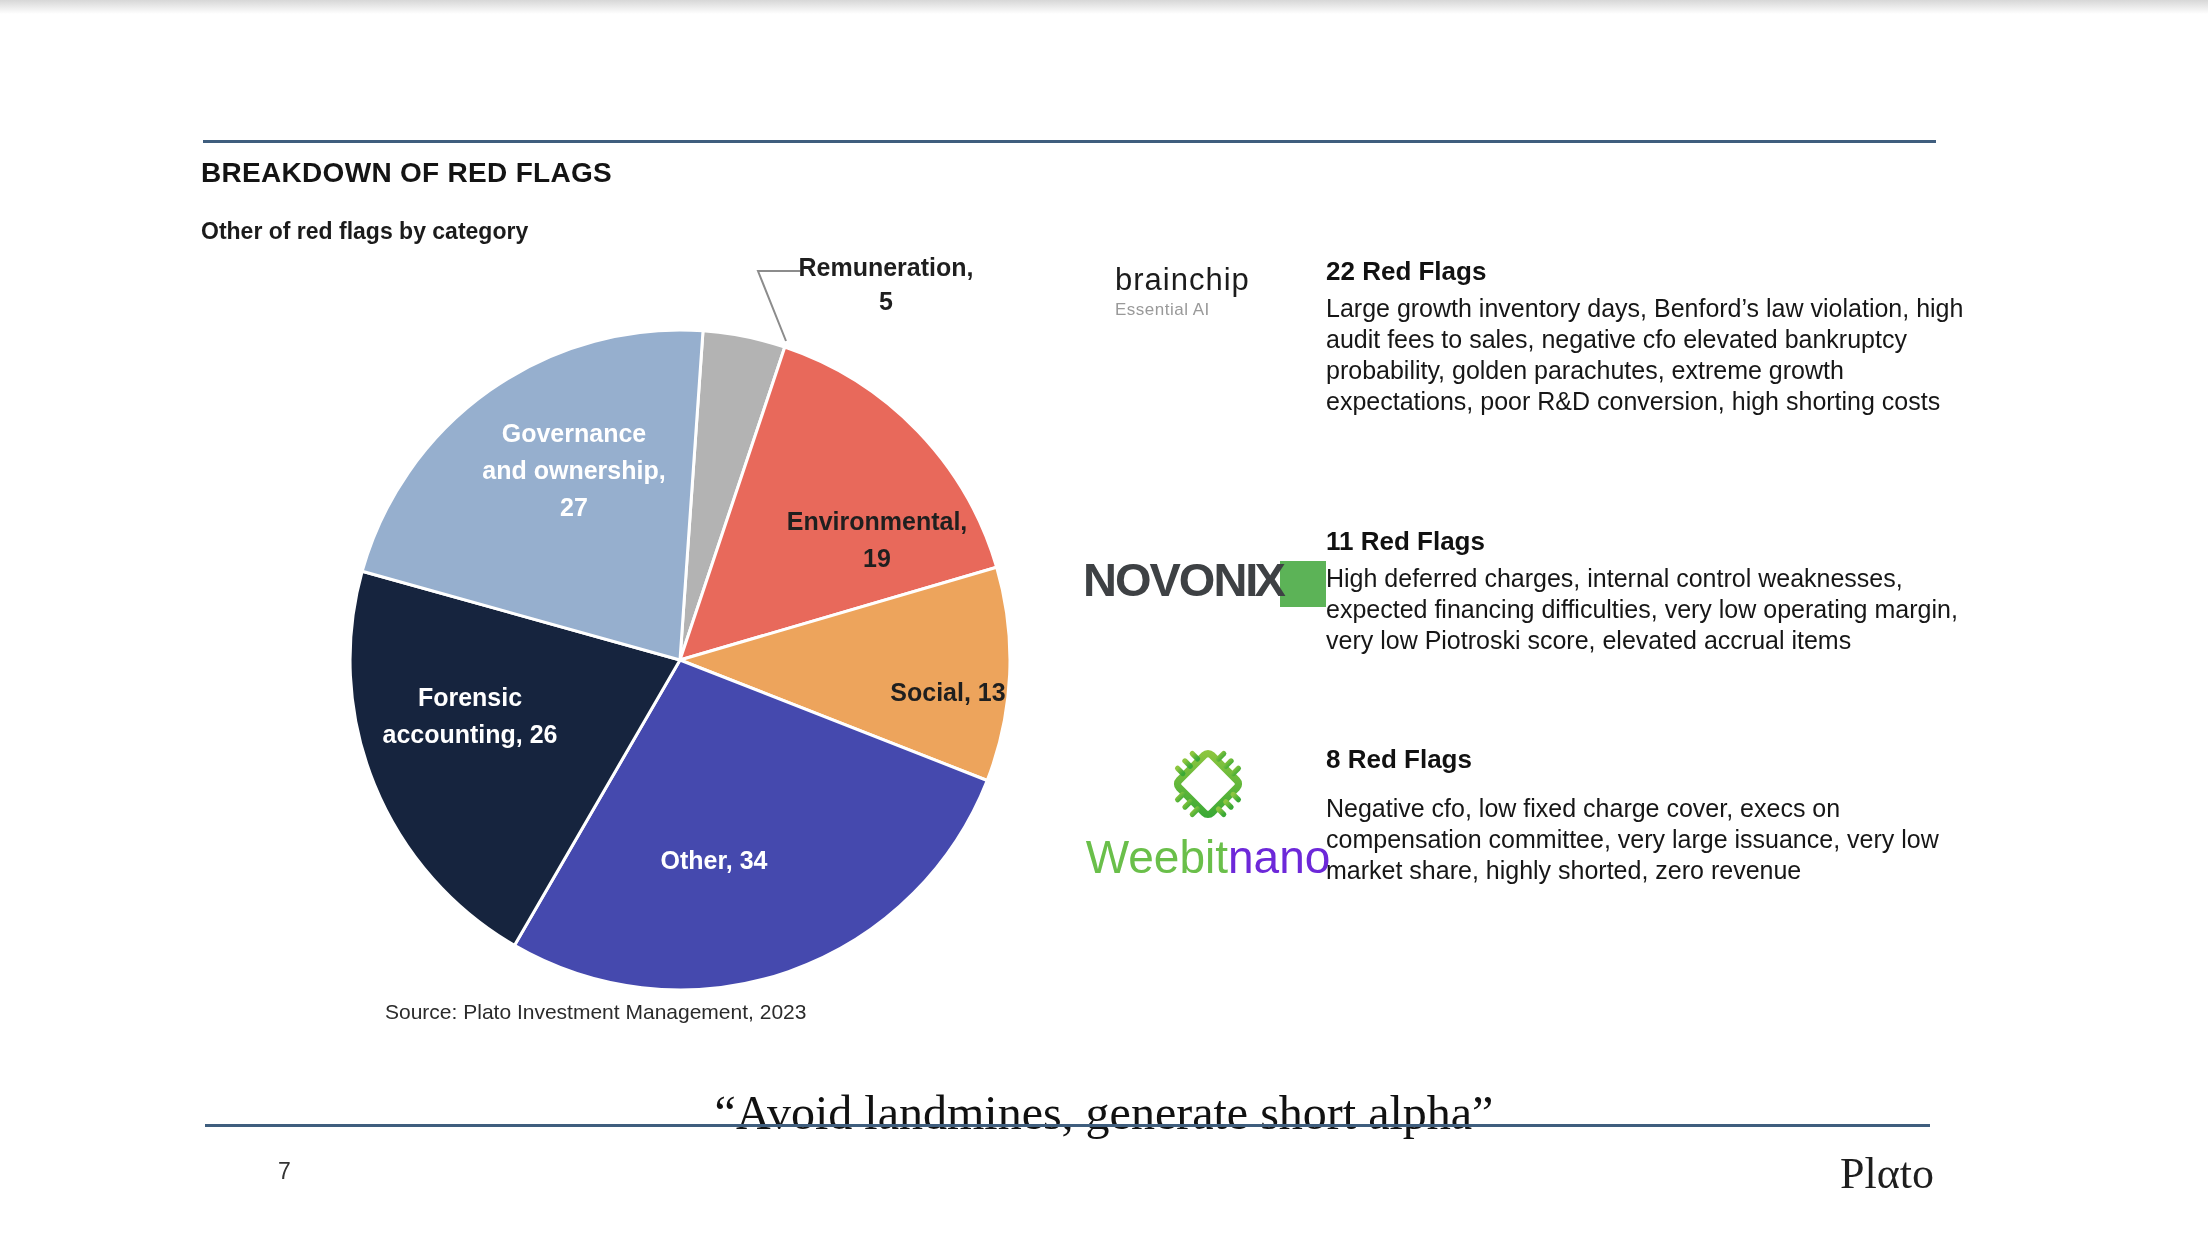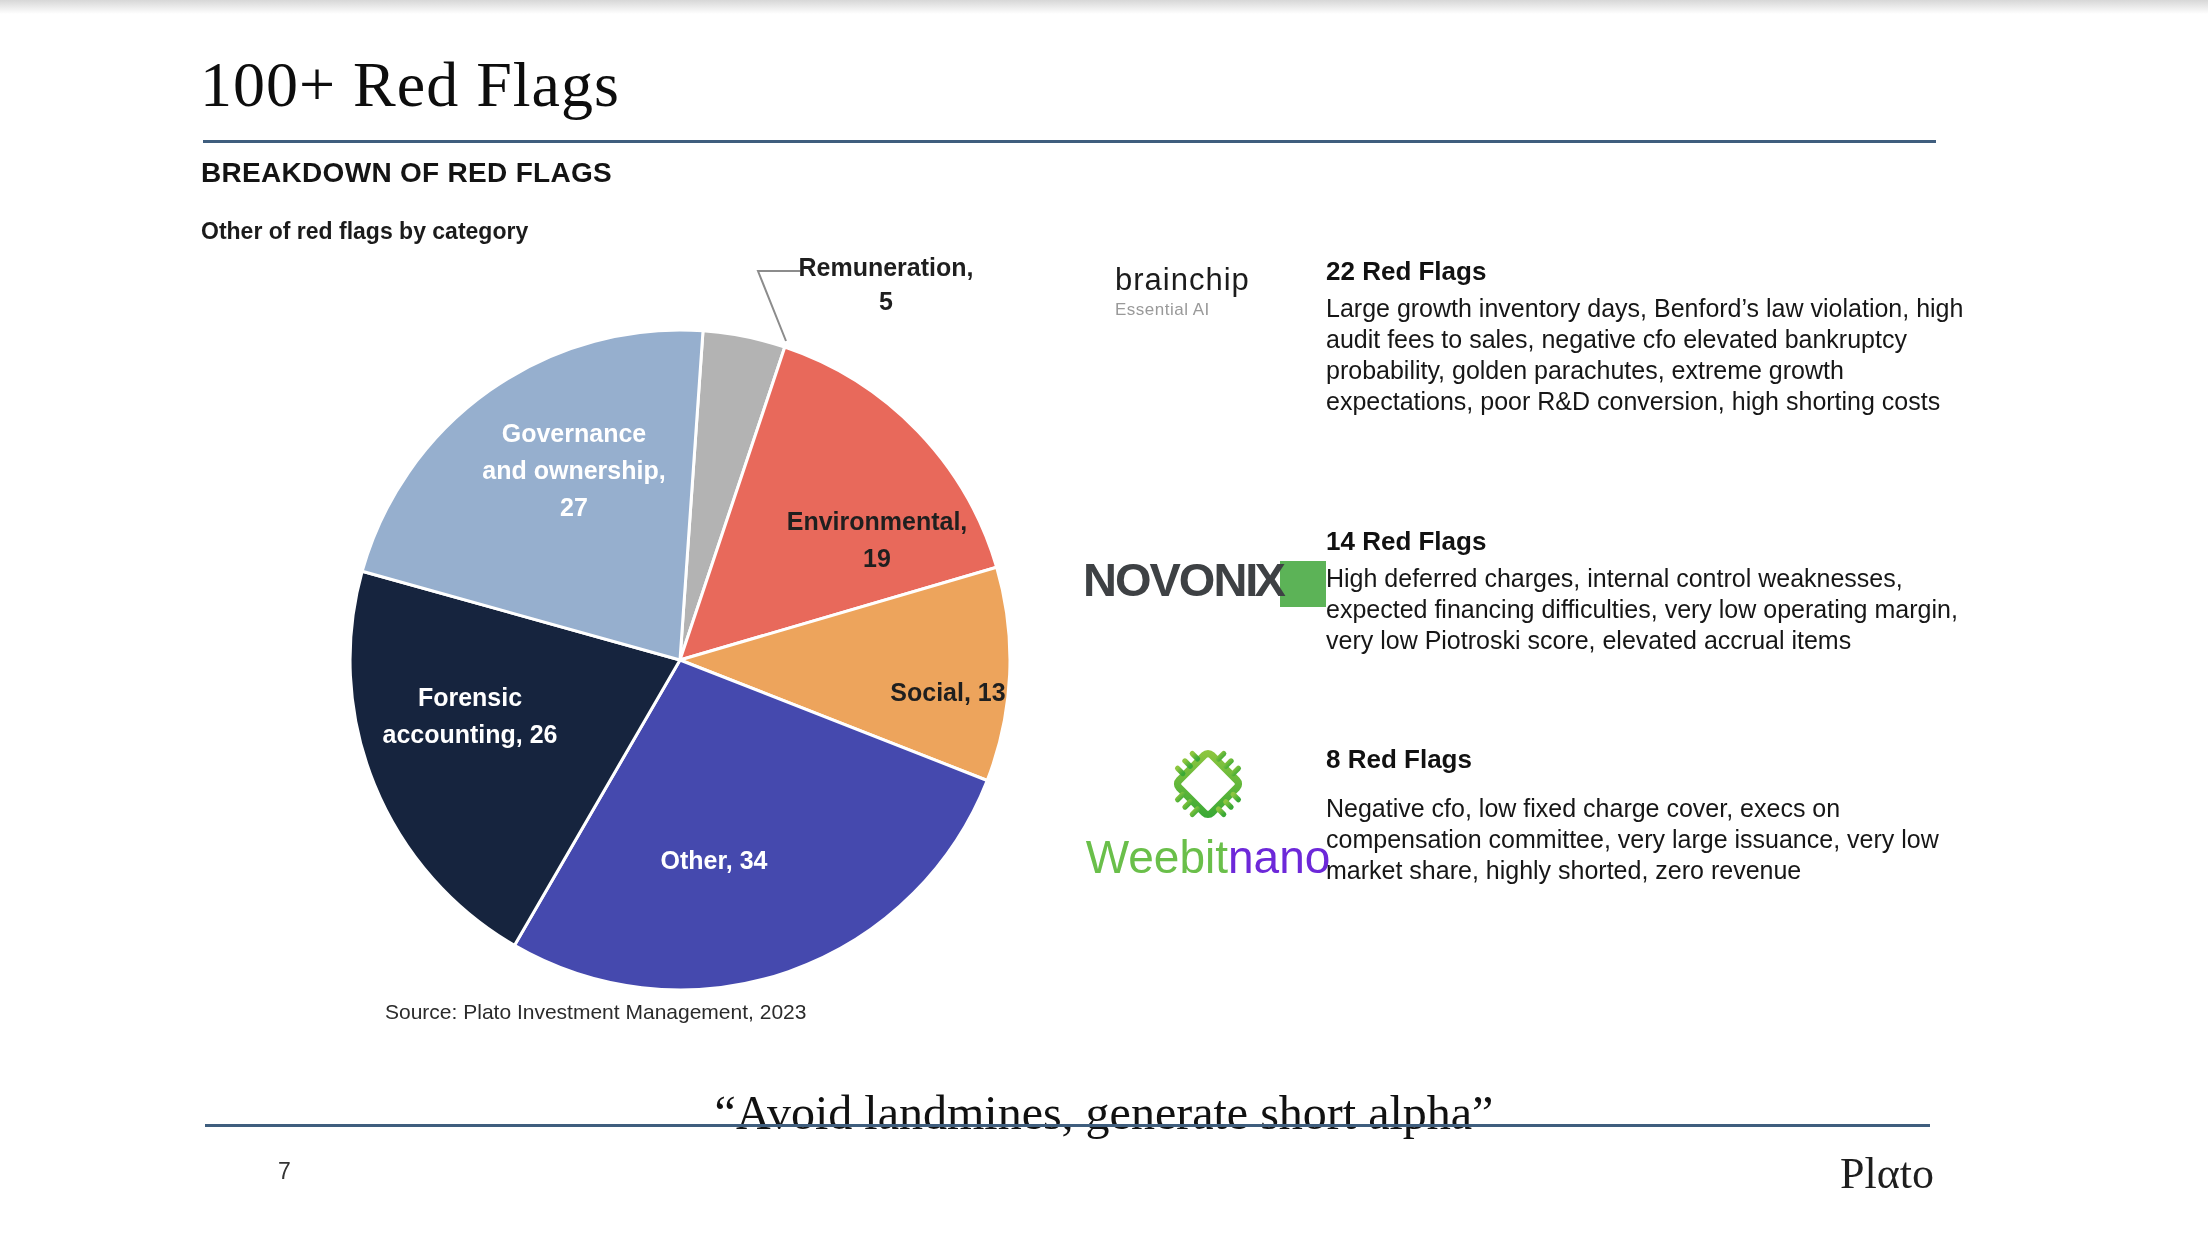--- a/index.html
+++ b/index.html
@@ -66,21 +66,20 @@
   .page-number { position:absolute; left:278px; top:1158px; font-size:23px; color:#333333; }
   .brand-logo { position:absolute; left:1840px; top:1148px; font-family:"Liberation Serif", serif;
                 font-size:44px; color:#1e1e1e; }
 </style>
 </head>
 <body>
 
 <div class="slide">
   <div class="top-shade"></div>
 
-  <div class="title">100+ Red Flags</div>
   <div class="rule title-rule"></div>
 
   <div class="section-heading">BREAKDOWN OF RED FLAGS</div>
   <div class="chart-subtitle">Other of red flags by category</div>
 
   <svg id="pie-svg" class="pie-svg" width="2208" height="1244" viewBox="0 0 2208 1244">
     <g id="pie-slices">
         <path d="M 680 660 L 703.0 330.8 A 330 330 0 0 1 784.8 347.1 Z" fill="#b3b3b3" stroke="#ffffff" stroke-width="3" stroke-linejoin="round"></path>
         <path d="M 680 660 L 784.8 347.1 A 330 330 0 0 1 996.7 567.3 Z" fill="#e8695b" stroke="#ffffff" stroke-width="3" stroke-linejoin="round"></path>
         <path d="M 680 660 L 996.7 567.3 A 330 330 0 0 1 987.2 780.5 Z" fill="#eda45c" stroke="#ffffff" stroke-width="3" stroke-linejoin="round"></path>
@@ -126,21 +125,21 @@
     <div>Large growth inventory days, Benford’s law violation, high audit fees to sales, negative cfo elevated bankruptcy probability, golden parachutes, extreme growth expectations, poor R&amp;D conversion, high shorting costs</div>
   </div>
 
   <div class="novonix-logo">
     <span class="novonix-main">NOVONI</span>
     <span class="novonix-x-box">
       <span class="novonix-x">X</span>
     </span>
   </div>
   <div class="company-desc" style="top:526px;">
-    <div class="company-heading">14 Red Flags</div>
+    <div class="company-heading">11 Red Flags</div>
     <div>High deferred charges, internal control weaknesses, expected financing difficulties, very low operating margin, very low Piotroski score, elevated accrual items</div>
   </div>
 
   <div class="weebit-logo">
     <svg class="weebit-icon" width="88" height="88" viewBox="0 0 84 84">
       <defs>
         <linearGradient id="wg" x1="0" y1="0" x2="1" y2="1">
           <stop offset="0" stop-color="#8dc63f"></stop>
           <stop offset="1" stop-color="#3aa935"></stop>
         </linearGradient>

